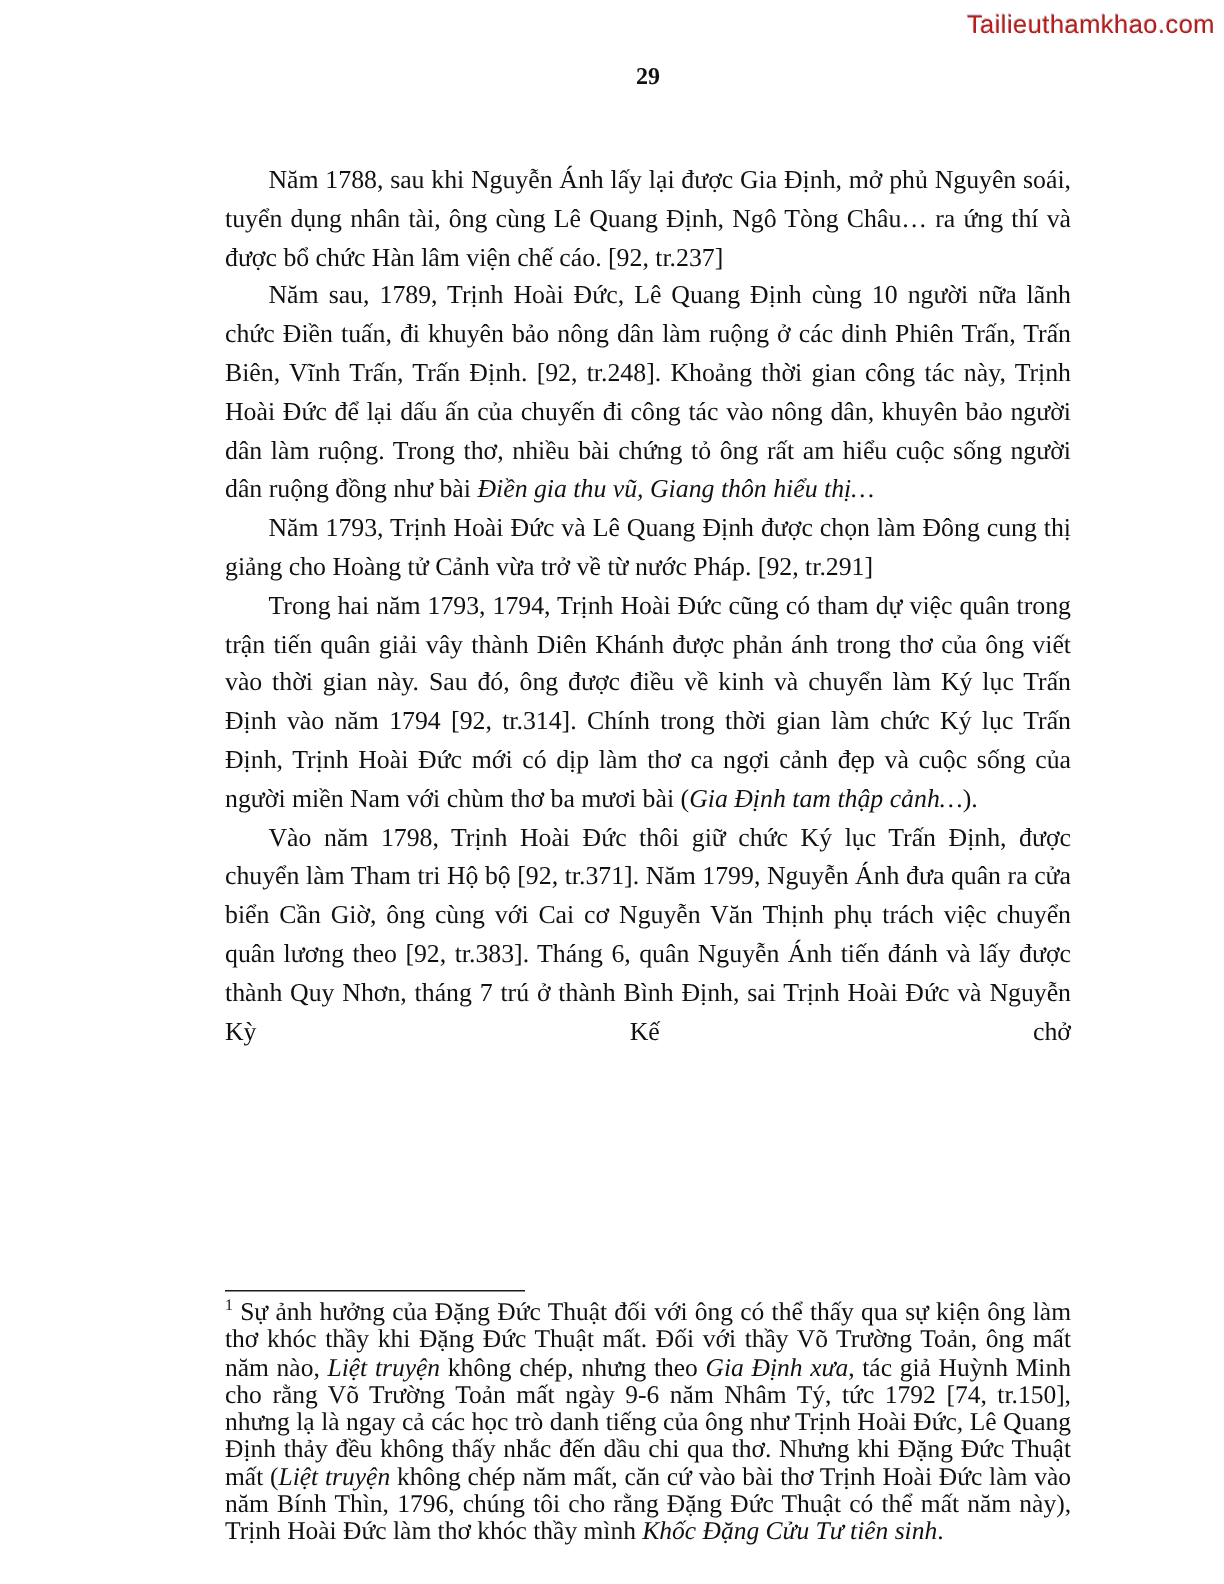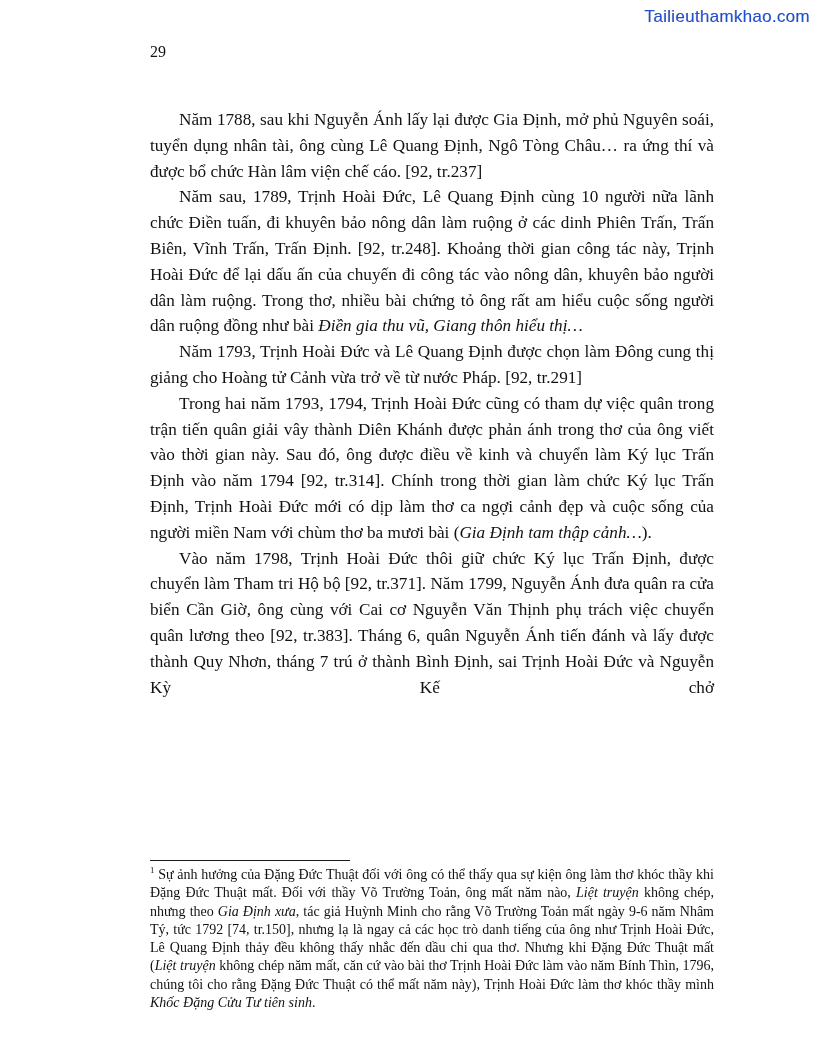--- a/index.html
+++ b/index.html
@@ -11,30 +11,32 @@
     font-family: "Liberation Serif", serif;
     color: #111111;
     overflow: hidden;
   }
   .watermark {
     position: absolute;
     top: 7px;
     right: 6px;
     font-family: "Liberation Sans", sans-serif;
     font-size: 17px;
-    color: #1d4ed8;
+    color: #b91c1c;
     text-shadow: 1px 1px 0 #ffffff, -0.5px -0.5px 0 #bdbdbd;
     letter-spacing: 0.3px;
   }
   .page-number {
     position: absolute;
     top: 43px;
     left: 150px;
     width: 564px;
+    text-align: center;
     font-size: 16px;
+    font-weight: bold;
   }
   .body-text {
     position: absolute;
     left: 150px;
     top: 107px;
     width: 564px;
     font-size: 17.2px;
     line-height: 25.8px;
     text-align: justify;
     hyphens: none;
@@ -56,21 +58,21 @@
     top: 860px;
     width: 200px;
     height: 0;
     border-top: 1.5px solid #1a1a1a;
   }
   .footnote {
     position: absolute;
     left: 150px;
     top: 866px;
     width: 564px;
-    font-size: 14px;
+    font-size: 17px;
     line-height: 18.3px;
     text-align: justify;
     hyphens: none;
   }
 </style>
 </head>
 <body>
 
 <div class="page">
   <div class="watermark">Tailieuthamkhao.com</div>

